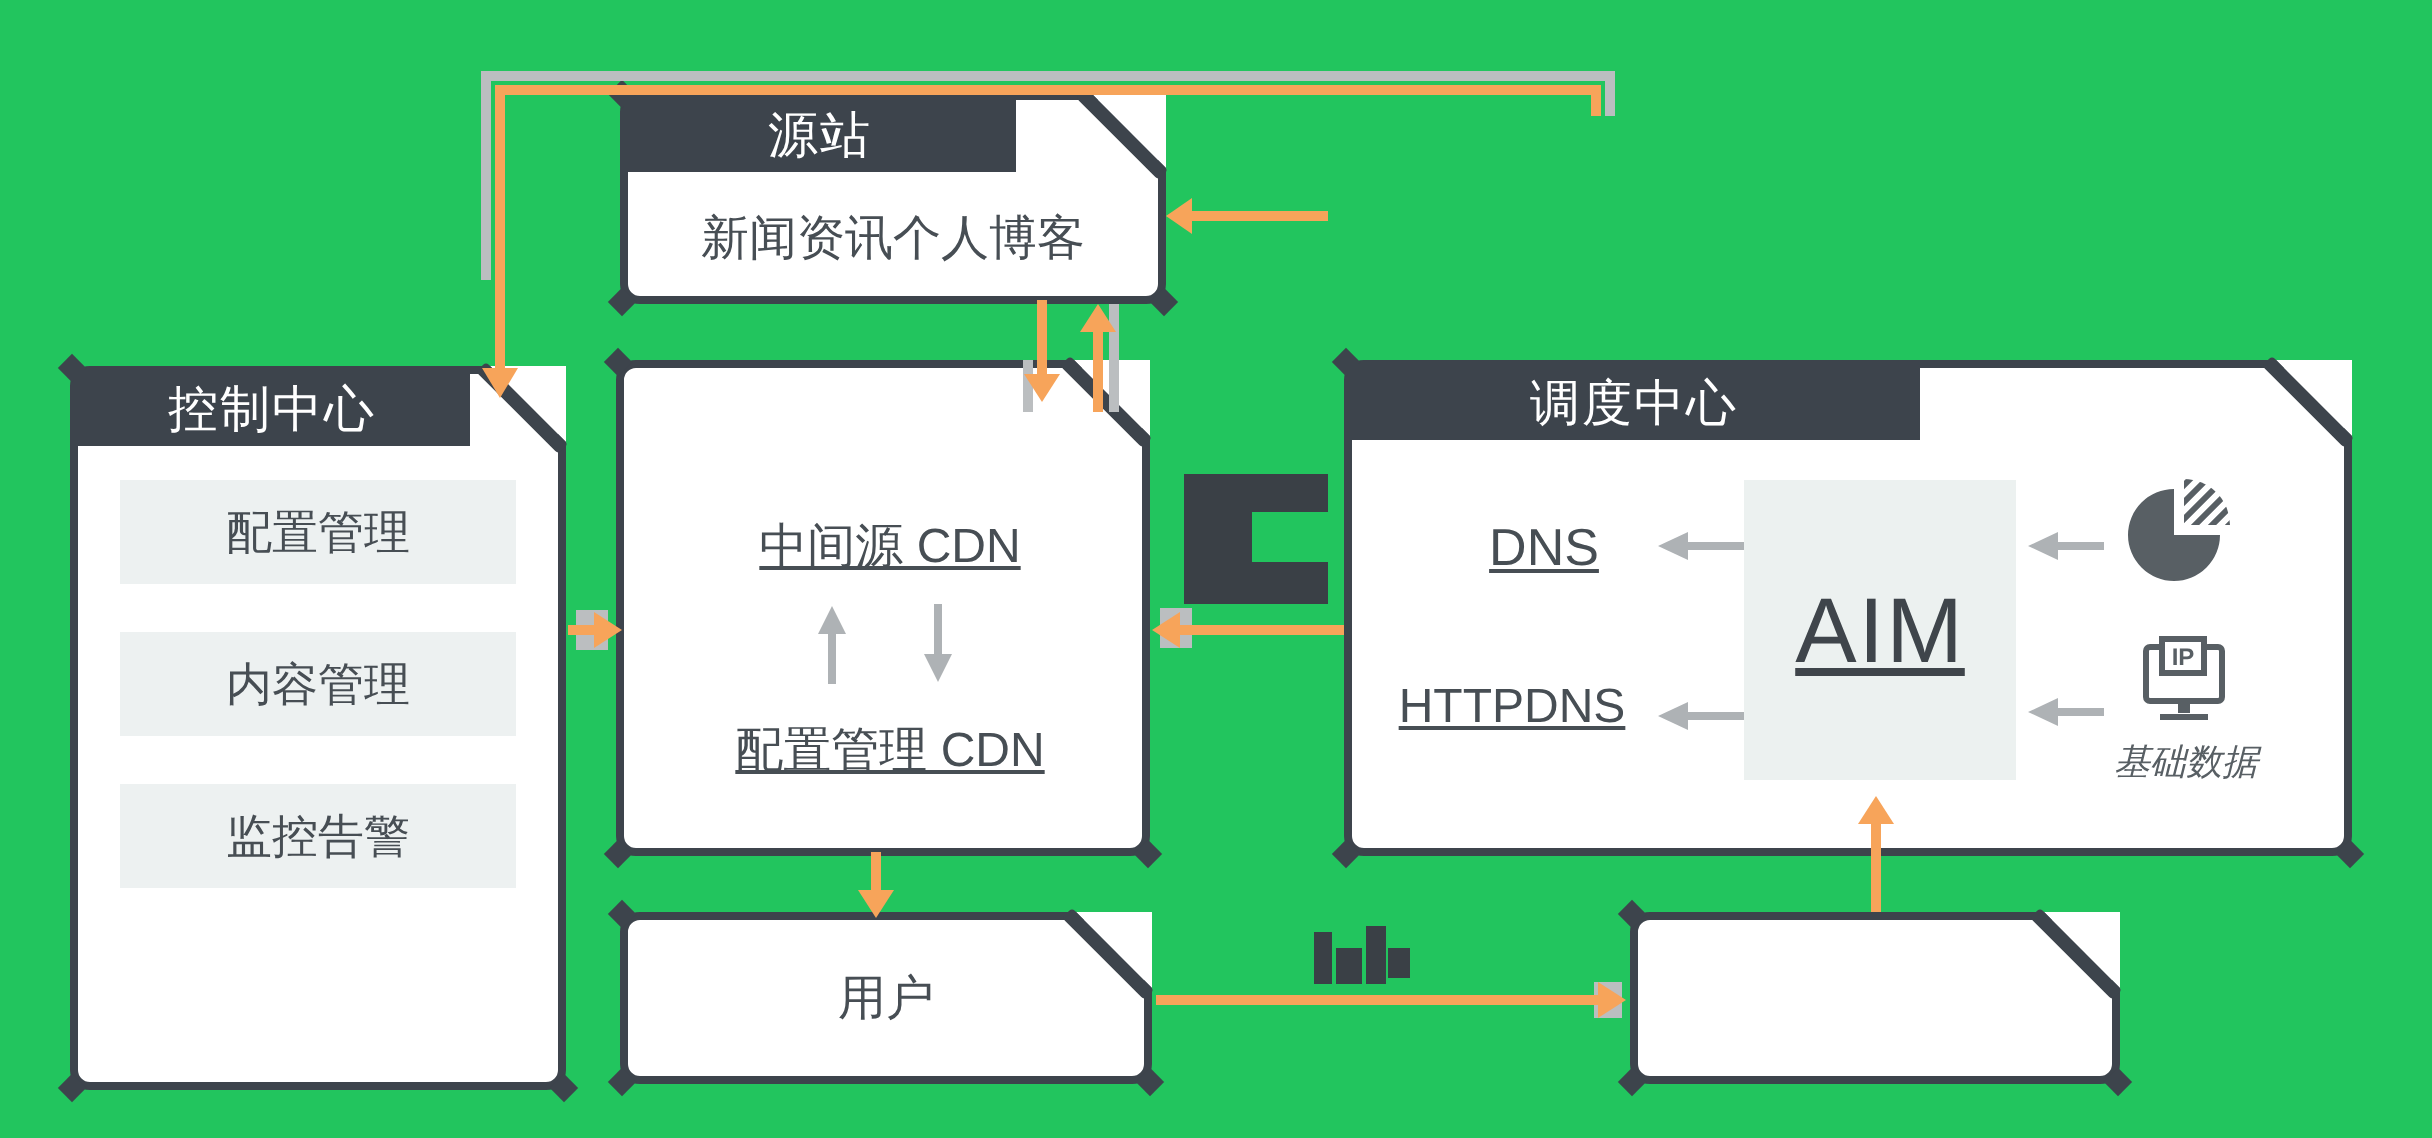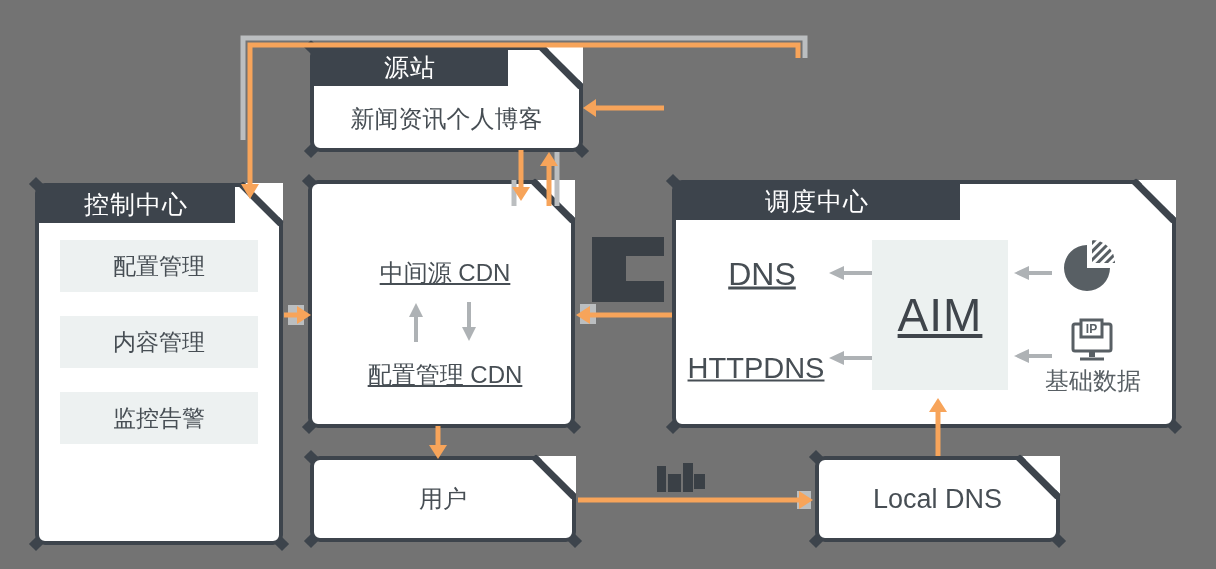--- a/index.html
+++ b/index.html
@@ -8,21 +8,21 @@
     --grayArrow:#AEB2B5;
     --shadow:#BBBEC0;
     --itemBg:#EDF1F1;
     --aimBg:#ECF1F0;
     --text:#474E54;
     --iconGray:#585F64;
   }
   html,body{margin:0;padding:0;background:#fff;}
   .stage{
     position:relative;width:1216px;height:569px;overflow:hidden;
-    font-family:"Liberation Sans", sans-serif;background:#737373;
+    font-family:"Liberation Sans", sans-serif;background:#22c55e;
   }
   .card{
     position:absolute;background:#fff;border:4px solid var(--dark);
     border-radius:10px;box-sizing:border-box;
   }
   .nub{position:absolute;width:10px;height:10px;background:var(--dark);transform:rotate(45deg);}
   .nub.tl{left:-8px;top:-8px;}
   .nub.bl{left:-8px;bottom:-8px;}
   .nub.br{right:-8px;bottom:-8px;}
   .fold{position:absolute;top:-4px;right:-4px;width:38px;height:38px;}
@@ -56,21 +56,21 @@
   .abs-label{
     position:absolute;transform:translate(-50%,-50%);font-size:24px;
     color:var(--text);white-space:nowrap;text-decoration:underline;
   }
   .abs-center{position:absolute;transform:translate(-50%,-50%);}
   .aim-box{
     position:absolute;left:196px;top:56px;width:136px;height:150px;
     background:var(--aimBg);display:flex;align-items:center;justify-content:center;
     font-size:46px;color:#3F454B;letter-spacing:1px;text-decoration:underline;
   }
-  .base-data{font-size:24px;color:var(--iconGray);white-space:nowrap;}
+  .base-data{font-size:18px;color:var(--iconGray);white-space:nowrap;font-style:italic;}
   .overlay{position:absolute;left:0;top:0;z-index:6;pointer-events:none;}
 </style>
 </head>
 <body>
 
 <div class="stage">
 
   <div class="card" style="left:310px;top:46px;width:273px;height:106px">
     <span class="nub tl"></span>
     <span class="nub bl"></span>
@@ -110,22 +110,22 @@
         <i class="cover"></i>
         <i class="flap"></i>
       </div>
   </div>
 
   <div class="card" style="left:672px;top:180px;width:504px;height:248px">
     <span class="nub tl"></span>
     <span class="nub bl"></span>
     <span class="nub br"></span>
     <div class="card-header" style="width:286px">调度中心</div>
-    <div class="abs-label" style="left:86px;top:90px;font-size:32px">DNS</div>
-    <div class="abs-label" style="left:80px;top:184px;font-size:29px">HTTPDNS</div>
+    <div class="abs-label" style="left:96px;top:90px;font-size:26px">DNS</div>
+    <div class="abs-label" style="left:80px;top:170px;font-size:24px">HTTPDNS</div>
     <div class="aim-box">
       <span>AIM</span>
     </div>
 
     <div class="abs-center" style="left:413px;top:84px">
       <svg width="56" height="56" viewBox="0 0 56 56">
         <defs>
           <pattern id="hatch" width="6" height="6" patternUnits="userSpaceOnUse" patternTransform="rotate(45)">
             <line x1="1.5" y1="0" x2="1.5" y2="6" stroke="#585F64" stroke-width="3"></line>
           </pattern>
@@ -159,21 +159,20 @@
     <div class="fold">
         <i class="cover"></i>
         <i class="flap"></i>
       </div>
   </div>
 
   <div class="card" style="left:815px;top:456px;width:245px;height:86px">
     <span class="nub tl"></span>
     <span class="nub bl"></span>
     <span class="nub br"></span>
-    <div class="card-body" style="font-size:27px">Local DNS</div>
     <div class="fold">
         <i class="cover"></i>
         <i class="flap"></i>
       </div>
   </div>
 
   <svg class="overlay" width="1216" height="569" viewBox="0 0 1216 569">
 
     <g stroke="#BBBEC0" stroke-width="5" fill="#BBBEC0">
       <path d="M805,58 L805,38 L243,38 L243,140" fill="none"></path>

